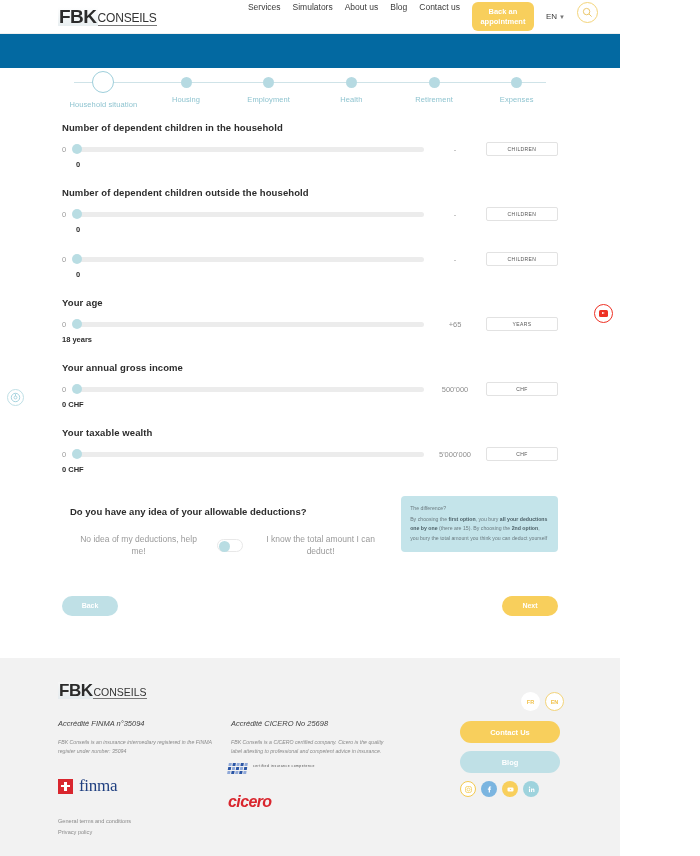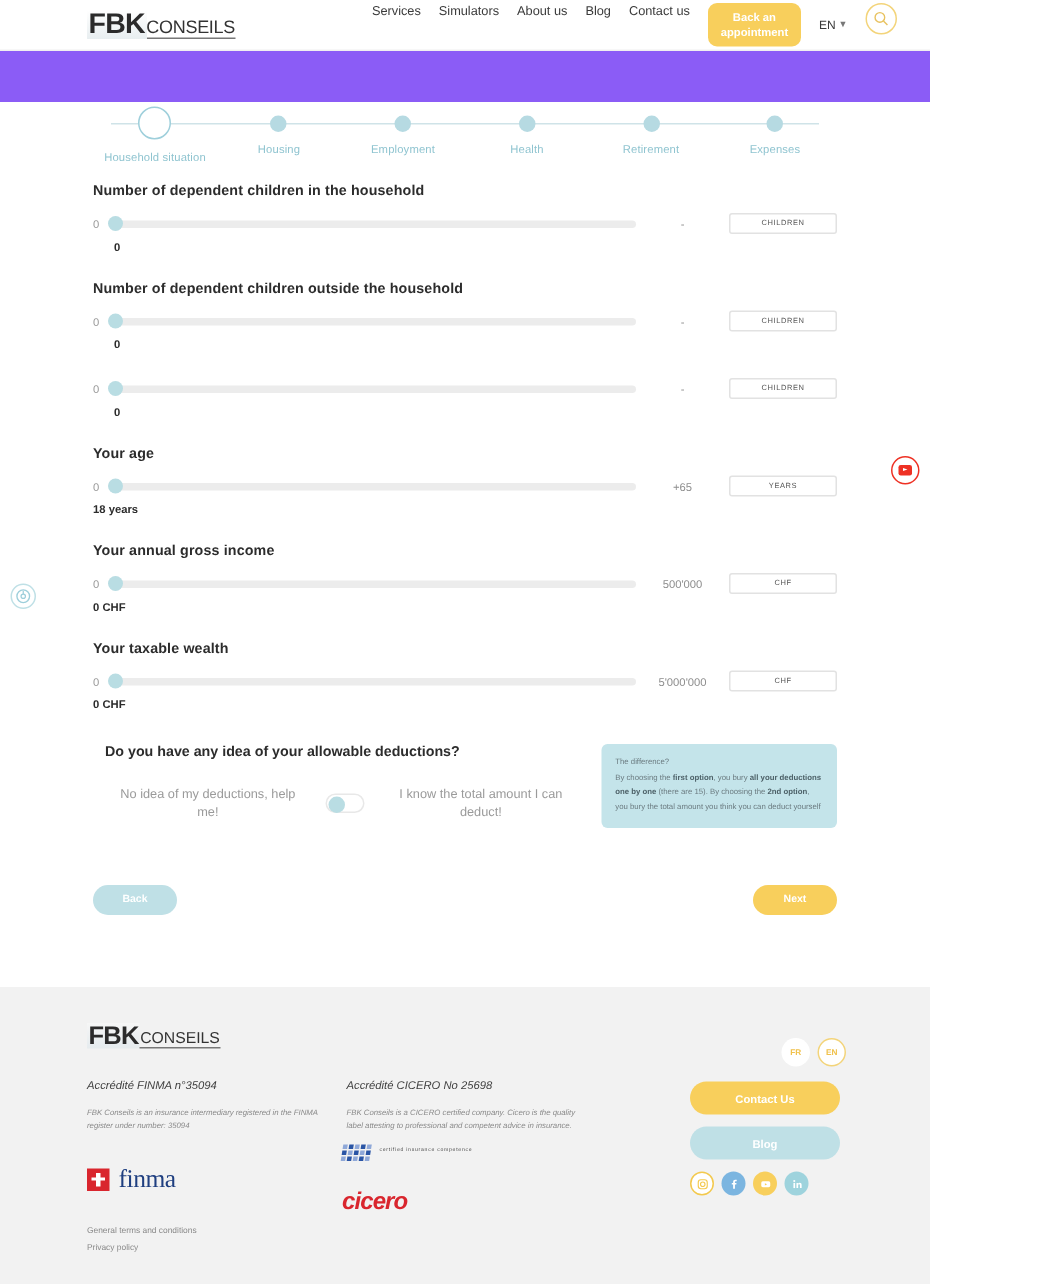--- a/index.html
+++ b/index.html
@@ -2,21 +2,21 @@
 <html><head>
 <meta charset="utf-8">
 <style>
   * { box-sizing: border-box; margin: 0; padding: 0; }
   html, body {
     width: 700px; height: 856px;
     font-family: "Liberation Sans", sans-serif;
     background: #ffffff;
     overflow: hidden;
   }
-  .page { position: relative; width: 620px; height: 856px; background:#8b5cf6; }
+  .page { position: relative; width: 620px; height: 856px; background:#0369a1; }
 
   
   .header {
     position: relative; height: 34px; background: #fff;
     display: flex; align-items: center; padding: 0 22px 0 58px;
     border-bottom: 1px solid #f0f0f0;
   }
   .logo { display:flex; align-items:flex-end; line-height:1; }
   .logo-fbk {
     font-size: 19px; font-weight: 700; color:#2b2b2b; letter-spacing:-0.5px;
@@ -43,21 +43,21 @@
   .search-circle svg { display:block; }
 
   
   .main { position:relative; padding: 0 0 0 0; background:#fff; height:590px; }
 
   
   .stepper { position:relative; margin: 34px 62px 0 62px; height: 46px; }
   .step-line {
     position:absolute; left:12px; right:12px; top:14px; height:1px; background:#cfe3e8;
   }
-  .steps { position:relative; display:flex; justify-content:center; }
+  .steps { position:relative; display:flex; justify-content:space-between; }
   .step { position:relative; width:98px; text-align:center; }
   .step-dot {
     width:11px; height:11px; border-radius:50%; background:#b6dae2;
     margin: 9px auto 0 auto; position:relative; z-index:2;
   }
   .step.active .step-dot {
     width:22px; height:22px; background:#fff; border:1.5px solid #9ecfdb;
     margin: 3px auto 0 auto;
   }
   .step-label { font-size:7.5px; color:#8fc4d0; margin-top:7px; letter-spacing:0.1px; }
@@ -79,21 +79,21 @@
   .unit-box {
     width:72px; height:14px; border:1px solid #e2e2e2; border-radius:2px;
     display:flex; align-items:center; justify-content:center;
     font-size:5px; color:#555; letter-spacing:0.4px; background:#fff;
   }
   .q-val { font-size:7.5px; color:#2c2c2c; font-weight:700; margin: 4px 0 0 14px; }
   .q-val.indent-left { margin-left:0px; }
 
   
   .deduct { margin: 22px 62px 0 62px; display:flex; align-items:flex-start; }
-  .deduct-left { width:385px; padding-left:8px; }
+  .deduct-left { width:385px; padding-left:8px;margin-top:10px; }
   .deduct-q { font-size:9.5px; font-weight:700; color:#2c2c2c; margin-bottom:16px; }
   .toggle-row { display:flex; align-items:center; justify-content:center; gap:14px; }
   .opt-text { font-size:8.5px; color:#9a9a9a; text-align:center; line-height:1.45; width:128px; }
   .switch {
     width:26px; height:13px; border-radius:8px; background:#fff;
     border:1px solid #e8e8e8; position:relative; flex:none; cursor:pointer;
   }
   .switch-knob {
     position:absolute; left:1px; top:1px; width:11px; height:11px;
     border-radius:50%; background:#b9dde3;

